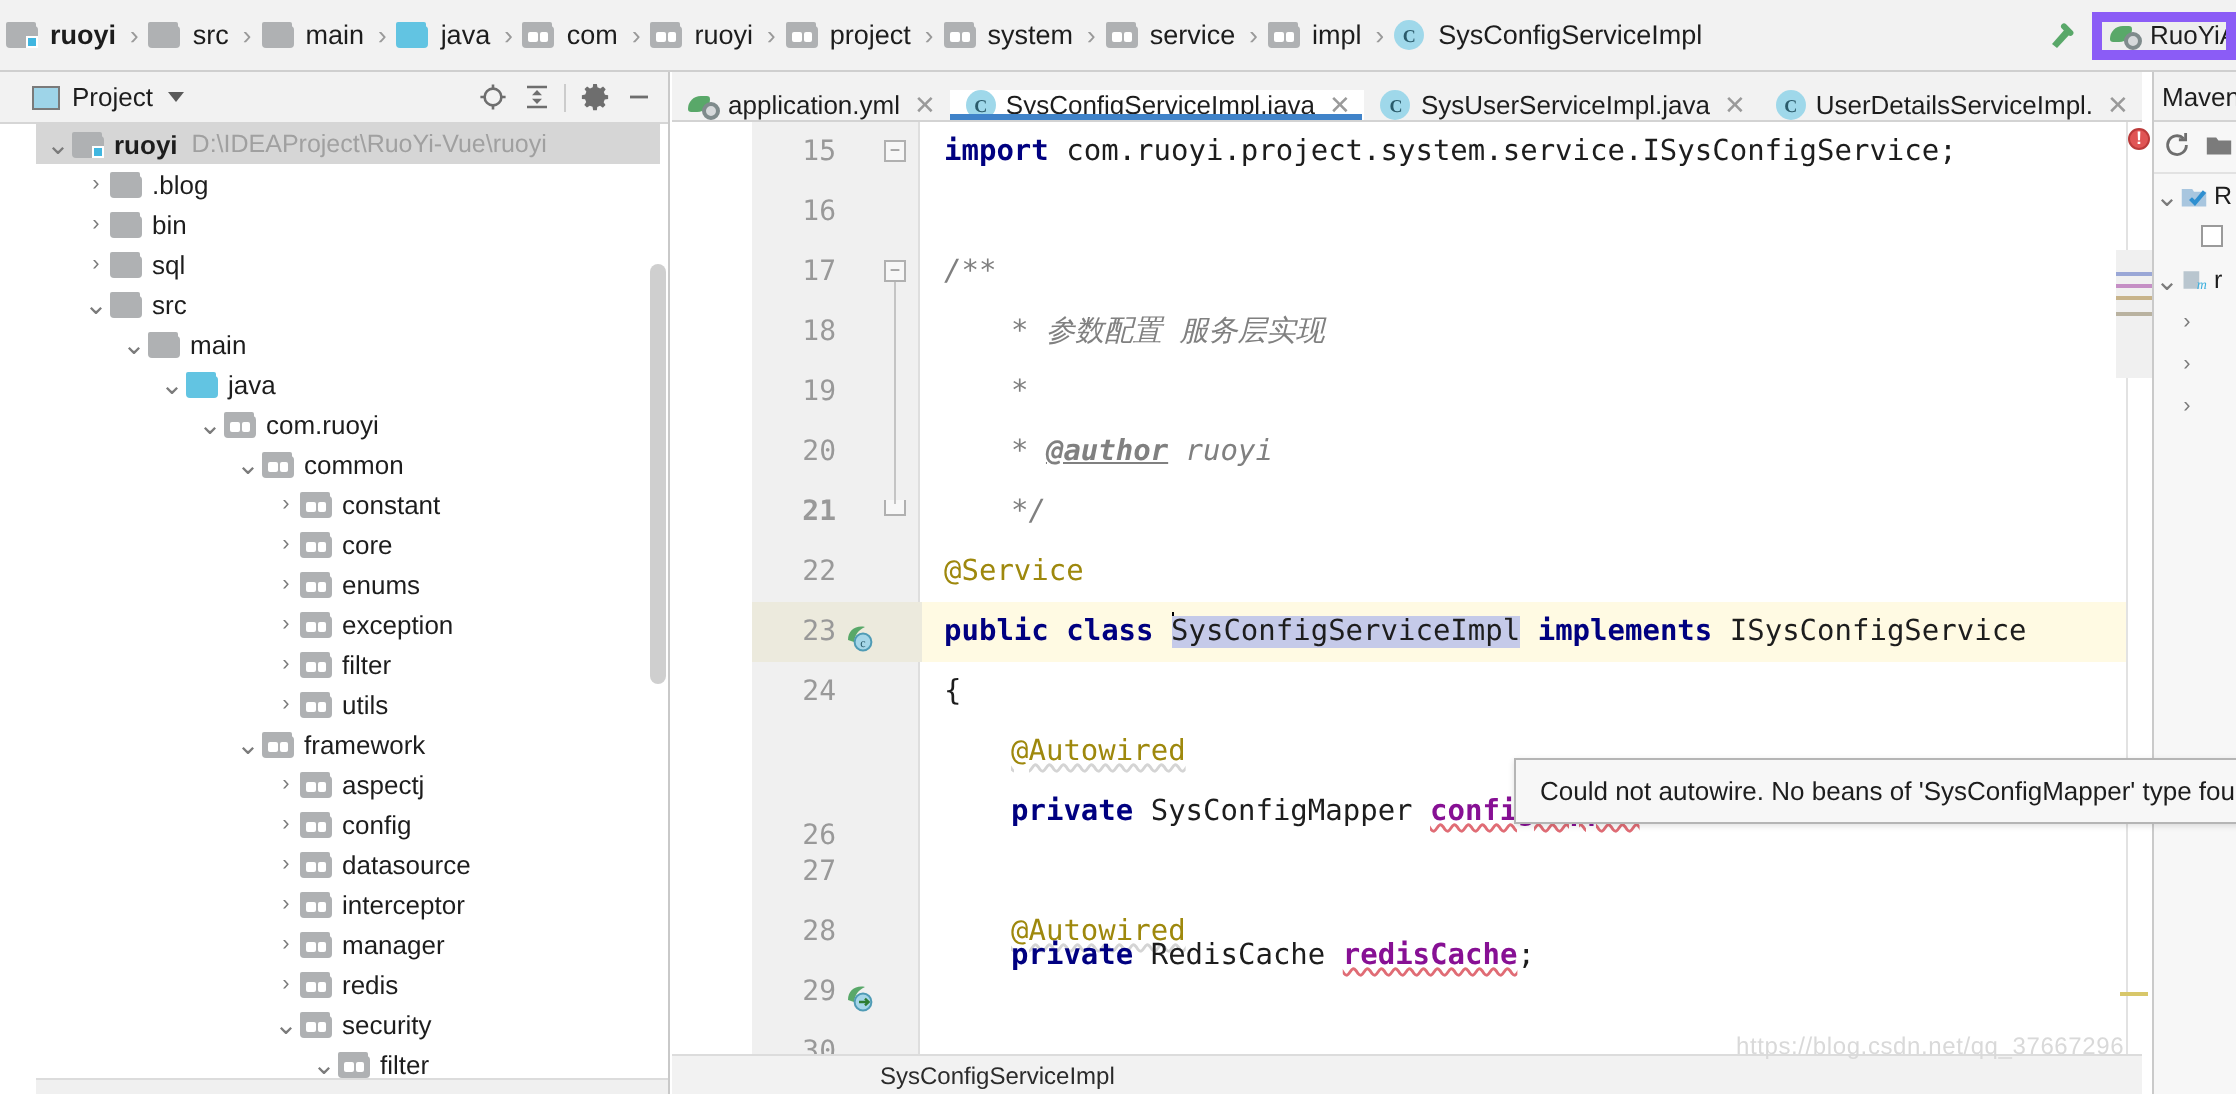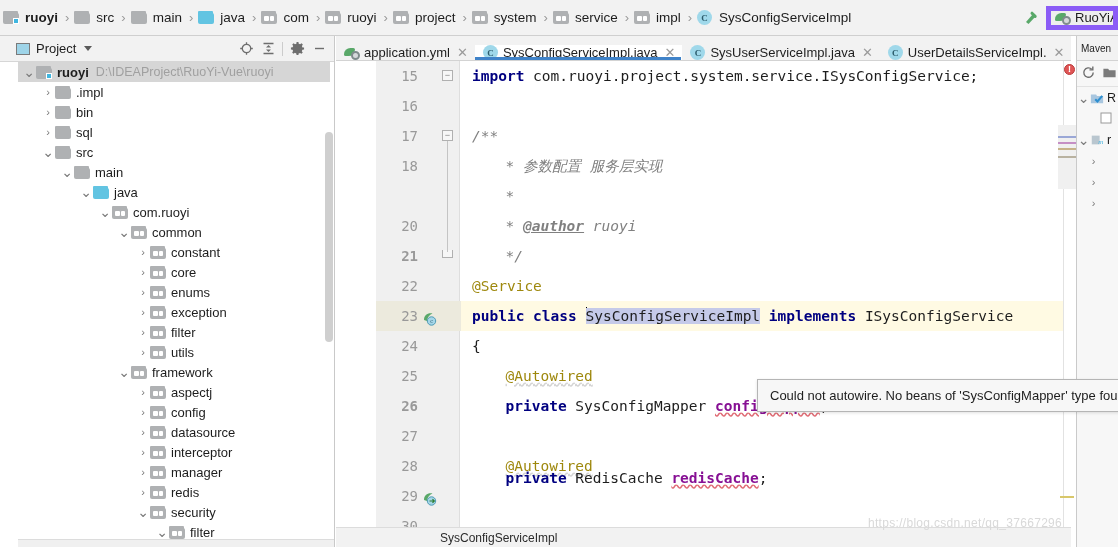--- a/index.html
+++ b/index.html
@@ -237,21 +237,21 @@
   .mini-box {
     position: absolute; left: 1058px; top: 125px; width: 20px; height: 64px;
     background: #f0f0f0;
   }
   .maven-panel {
     position: absolute; left: 1076px; top: 36px; width: 42px; height: 511px;
     background: #f7f7f7; border-left: 1px solid #cacaca;
   }
   .maven-title {
     height: 25px; display: flex; align-items: center; padding-left: 4px;
-    font-size: 10px; color: #1d1d1d; background: #f2f2f2;
+    font-size: 13px; color: #1d1d1d; background: #f2f2f2;
     border-bottom: 1px solid #d3d3d3; overflow: hidden; white-space: nowrap;
   }
   .maven-toolbar {
     height: 26px; display: flex; align-items: center; padding-left: 4px;
     border-bottom: 1px solid #e2e2e2;
   }
   .mvn-row {
     height: 21px; display: flex; align-items: center; padding-left: 2px;
     white-space: nowrap; overflow: hidden; font-size: 12.5px;
   }
@@ -432,21 +432,21 @@
           </span>
           <span class="name">ruoyi</span>
           <span class="path">D:\IDEAProject\RuoYi-Vue\ruoyi</span>
         </div>
         <div class="tnode" style="padding-left: 23px;">
           <span class="arrow">›</span>
           <span class="ficon">
             <span class="tab"></span>
             <span class="body"></span>
           </span>
-          <span class="name">.impl</span>
+          <span class="name">.blog</span>
         </div>
         <div class="tnode" style="padding-left: 23px;">
           <span class="arrow">›</span>
           <span class="ficon">
             <span class="tab"></span>
             <span class="body"></span>
           </span>
           <span class="name">bin</span>
         </div>
         <div class="tnode" style="padding-left: 23px;">
@@ -699,20 +699,23 @@
           </div>
           <div class="ln" style="top: 60px;">
             <span class="num">17</span>
           </div>
           <div class="fold-marker" style="top: 69px;">−</div>
           <div class="code" style="top: 60px; left: 96px;"><span class="cm">/**</span></div>
           <div class="ln" style="top: 90px;">
             <span class="num">18</span>
           </div>
           <div class="code" style="top: 90px; left: 129.5px;"><span class="cm">* </span><span class="cm">参数配置 服务层实现</span></div>
+          <div class="ln" style="top: 120px;">
+            <span class="num">19</span>
+          </div>
           <div class="code" style="top: 120px; left: 129.5px;"><span class="cm">*</span></div>
           <div class="ln" style="top: 150px;">
             <span class="num">20</span>
           </div>
           <div class="code" style="top: 150px; left: 129.5px;"><span class="cm">* </span><span class="cm-tag">@author</span><span class="cm"> ruoyi</span></div>
           <div class="ln" style="top: 180px; font-weight: bold;">
             <span class="num">21</span>
           </div>
           <div class="fold-marker" style="top: 189px; border-top: none; height: 8px;"></div>
           <div class="code" style="top: 180px; left: 129.5px;"><span class="cm">*/</span></div>
@@ -728,25 +731,22 @@
                 <path d="M2 9 C2 4 6 1.5 10.5 2.5 C7 4 5.5 6.5 5 10 Z" fill="#59a869"></path>
                 <circle cx="9.5" cy="10" r="4.2" fill="#a5d6e8" stroke="#4f9bb5" stroke-width="1"></circle>
                 <text x="9.5" y="12.3" font-size="6" text-anchor="middle" fill="#2b5b6b" font-family="serif">c</text>
               </svg></span>
           </div>
           <div class="code" style="top: 240px; left: 96px;"><span class="kw">public class </span><span class="caret-bar"></span><span class="sel-text">SysConfigServiceImpl</span><span class="ident"> </span><span class="kw">implements</span><span class="ident"> ISysConfigService</span></div>
           <div class="ln" style="top: 270px;">
             <span class="num">24</span>
           </div>
           <div class="code" style="top: 270px; left: 96px;"><span class="ident">{</span></div>
-          <div class="ln" style="top: 300px;">
-            <span class="num">25</span>
-          </div>
           <div class="code" style="top: 300px; left: 129.5px;"><span class="ann squiggle-underline">@Autowired</span></div>
-          <div class="ln" style="top: 330px; font-weight: bold;">
+          <div class="ln" style="top: 342px;">
             <span class="num">26</span>
           </div>
           <div class="code" style="top: 330px; left: 129.5px;"><span class="kw">private</span><span class="ident"> SysConfigMapper </span><span class="fld">configMapper</span><span class="ident">;</span></div>
           <div class="ln" style="top: 360px;">
             <span class="num">27</span>
           </div>
           <div class="ln" style="top: 390px;">
             <span class="num">28</span>
           </div>
           <div class="code" style="top: 390px; left: 129.5px;"><span class="ann squiggle-underline">@Autowired</span></div>

